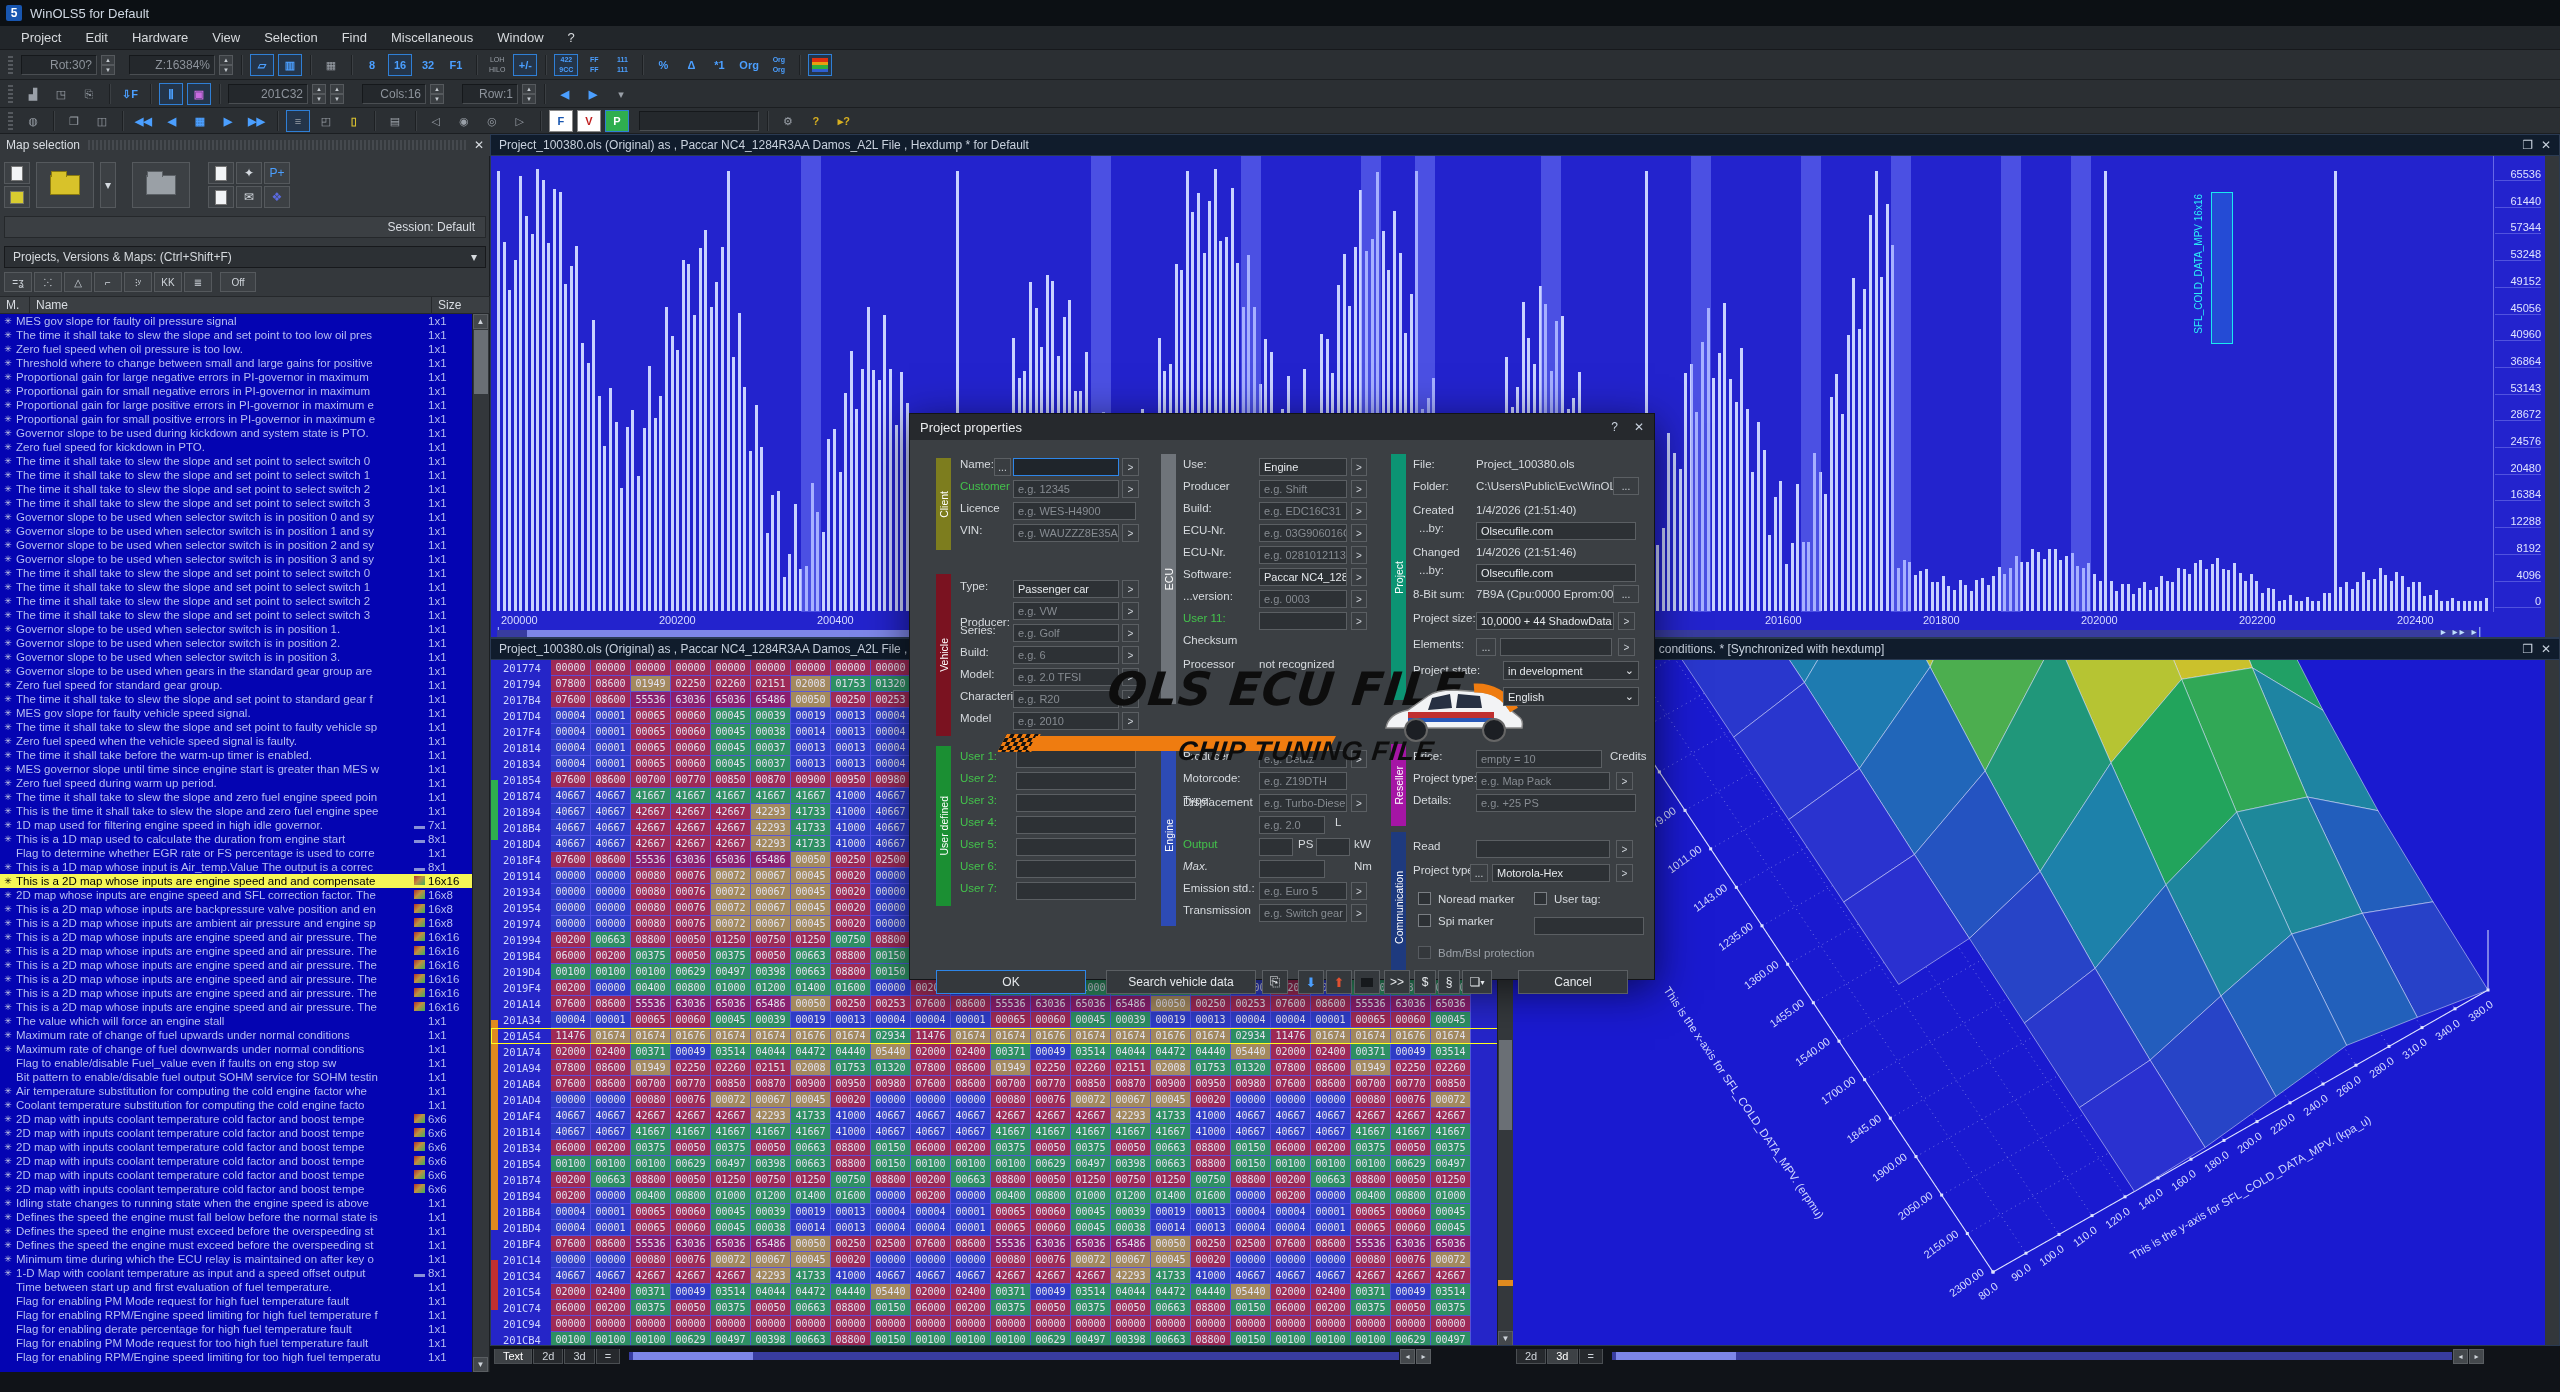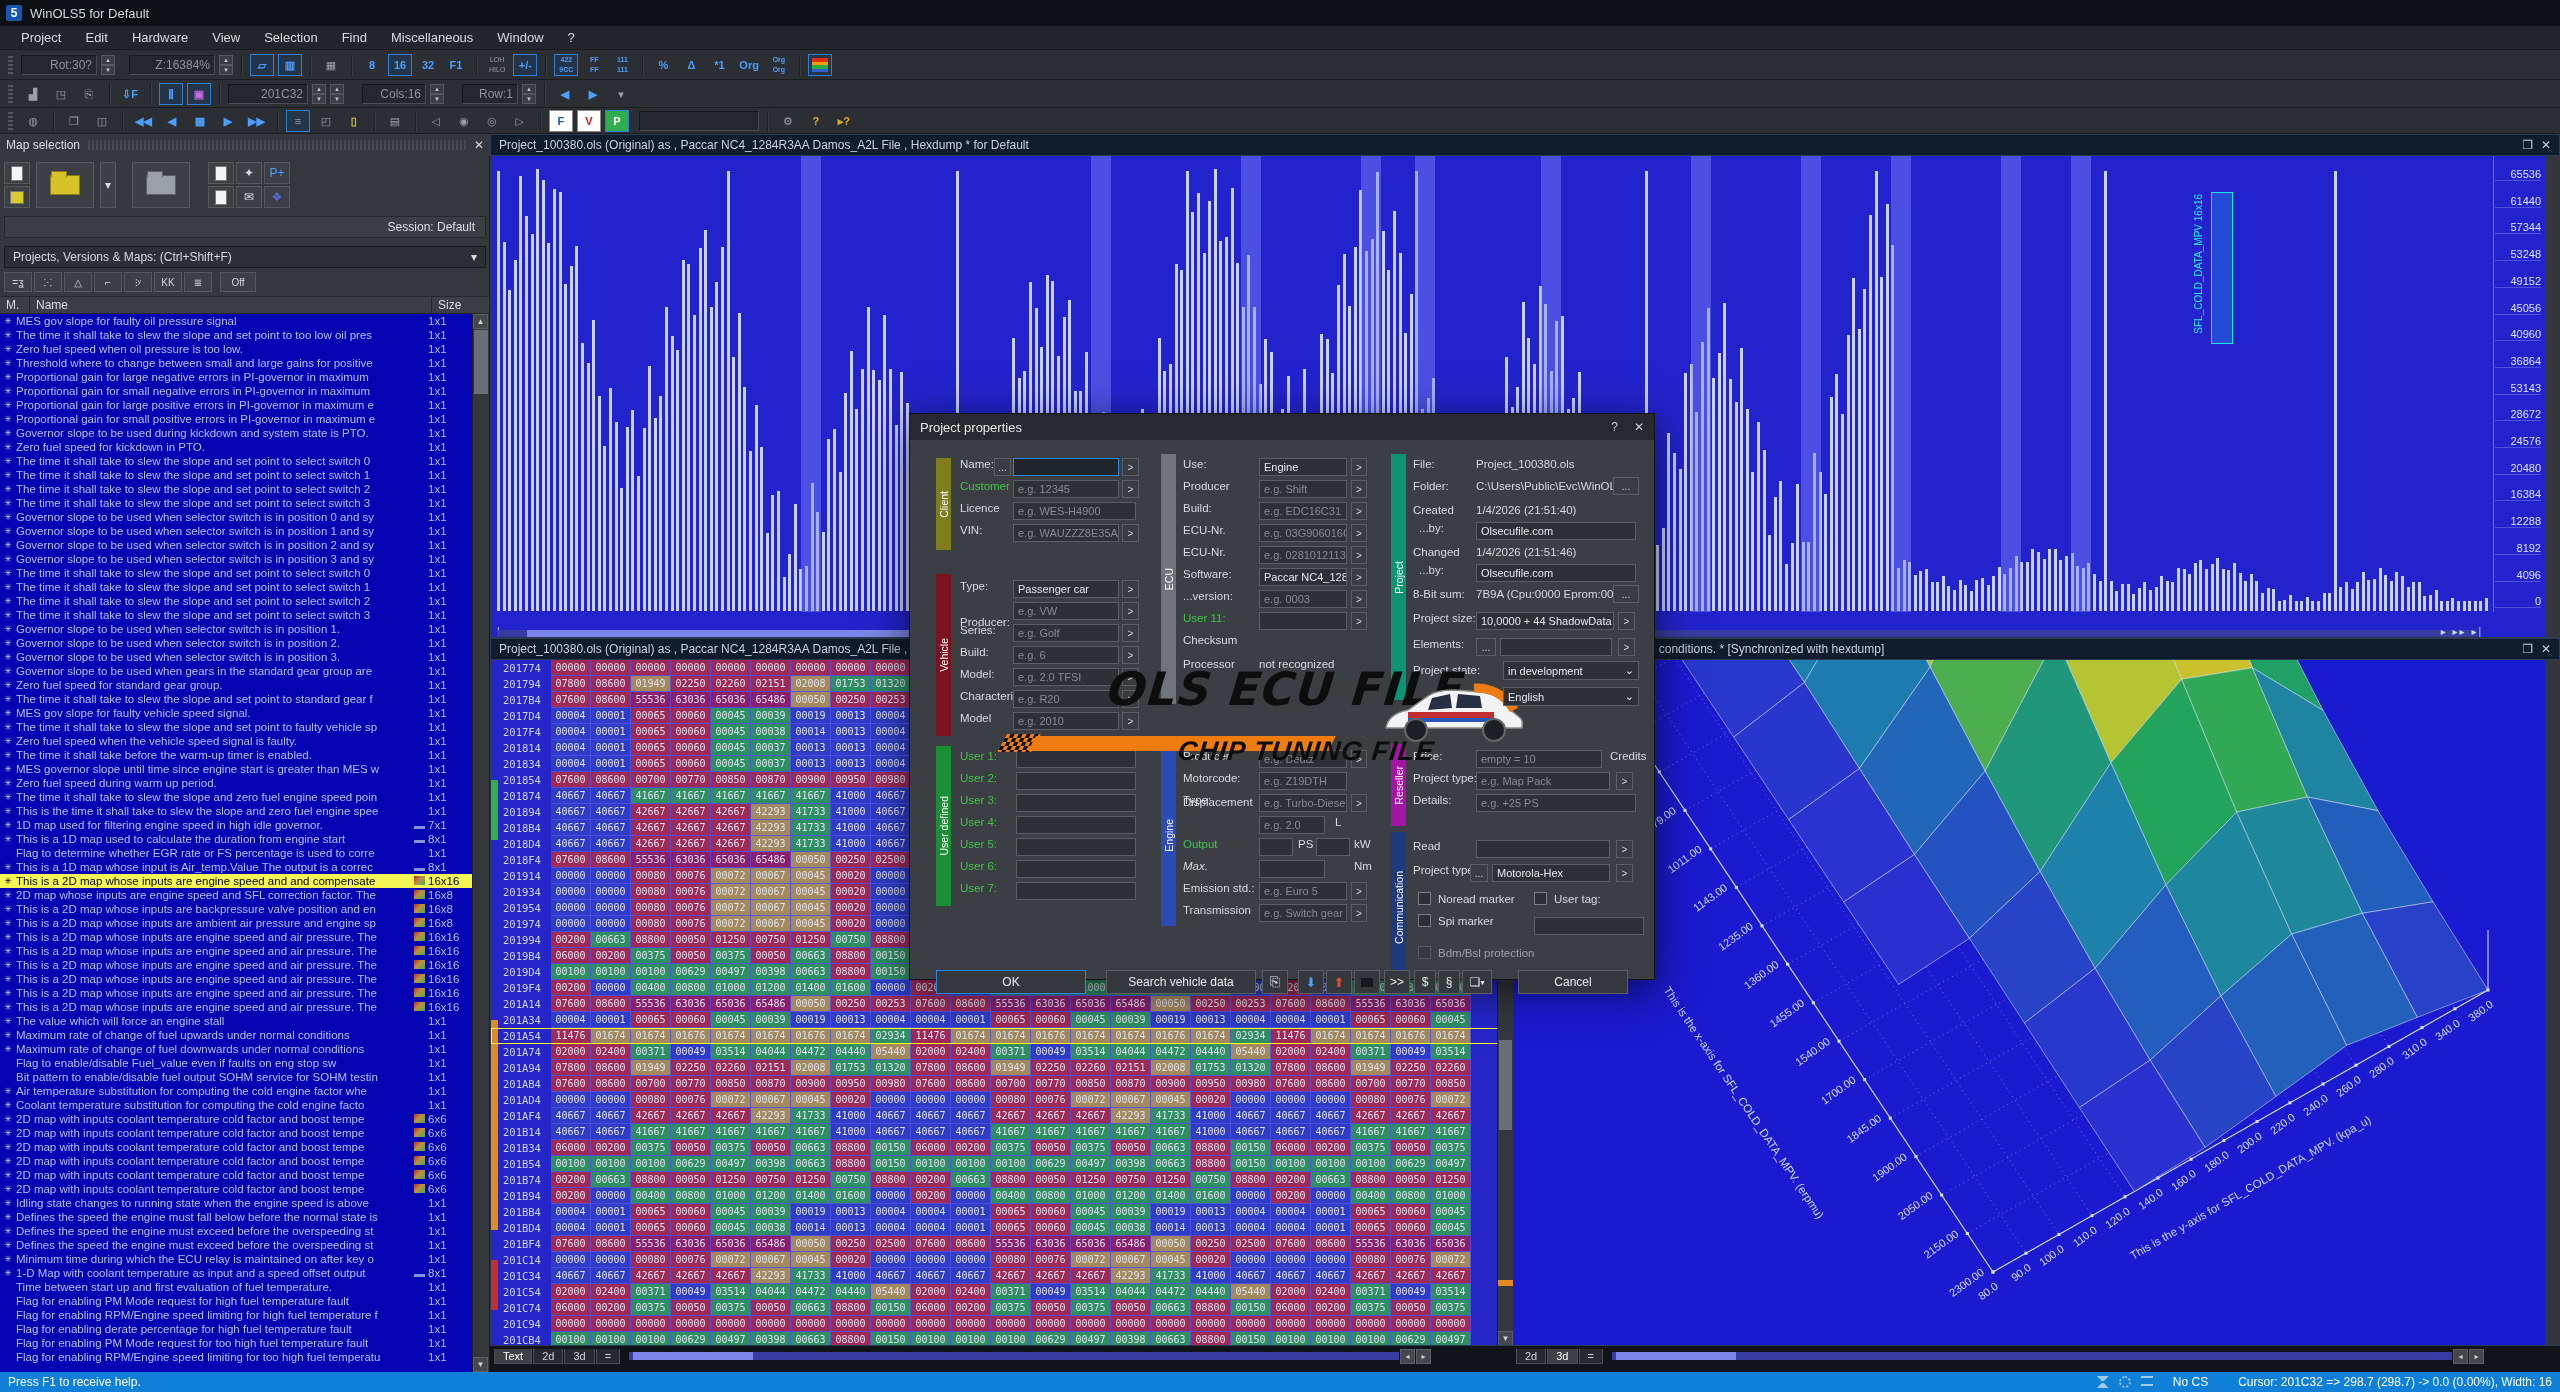--- a/index.html
+++ b/index.html
@@ -1162,20 +1162,35 @@
           <div class="rs" style="top: 225.6px;">53143</div>
           <div class="rs" style="top: 252.3px;">28672</div>
           <div class="rs" style="top: 279px;">24576</div>
           <div class="rs" style="top: 305.7px;">20480</div>
           <div class="rs" style="top: 332.4px;">16384</div>
           <div class="rs" style="top: 359.1px;">12288</div>
           <div class="rs" style="top: 385.8px;">8192</div>
           <div class="rs" style="top: 412.5px;">4096</div>
           <div class="rs" style="top: 439.2px;">0</div>
         </div>
+      <div id="bscale">
+          <div style="position: absolute; left: 10px; top: 2px;">200000</div>
+          <div style="position: absolute; left: 168px; top: 2px;">200200</div>
+          <div style="position: absolute; left: 326px; top: 2px;">200400</div>
+          <div style="position: absolute; left: 484px; top: 2px;">200600</div>
+          <div style="position: absolute; left: 642px; top: 2px;">200800</div>
+          <div style="position: absolute; left: 800px; top: 2px;">201000</div>
+          <div style="position: absolute; left: 958px; top: 2px;">201200</div>
+          <div style="position: absolute; left: 1116px; top: 2px;">201400</div>
+          <div style="position: absolute; left: 1274px; top: 2px;">201600</div>
+          <div style="position: absolute; left: 1432px; top: 2px;">201800</div>
+          <div style="position: absolute; left: 1590px; top: 2px;">202000</div>
+          <div style="position: absolute; left: 1748px; top: 2px;">202200</div>
+          <div style="position: absolute; left: 1906px; top: 2px;">202400</div>
+        </div>
       <div class="navg" style="left:6px">|◂ ◂◂ ◂</div>
       <div id="bscroll">
           <div id="bthumb"></div>
         </div>
       <div class="navg" style="right:76px">▸ ▸▸ ▸|</div>
       <div id="vscroll1"></div>
     </div>
   </div>
 
   <div id="mapwin" class="abs">
@@ -2807,24 +2822,14 @@
           <path d="M80 18 L102 20 L104 32 L78 32 Z" fill="#273042"></path>
         <rect x="30" y="36" width="86" height="6" fill="#c03030"></rect>
           <rect x="30" y="42" width="86" height="4" fill="#2858b8"></rect>
         <circle cx="38" cy="54" r="11" fill="#1c1f24" stroke="#666" stroke-width="2"></circle>
           <circle cx="116" cy="54" r="11" fill="#1c1f24" stroke="#666" stroke-width="2"></circle>
         <path d="M96 12 A42 42 0 0 1 136 34" fill="none" stroke="#ef7c10" stroke-width="9"></path>
       </svg>
     </div>
   </div>
 
-  <div id="statusbar" class="abs">
-    <span>Press F1 to receive help.</span>
-    <div style="margin-left:auto;display:flex;align-items:center;">
-      <div class="hicon" style="background:linear-gradient(to bottom,#cfe2f5 45%,transparent 45% 55%,#cfe2f5 55%);clip-path:polygon(0 0,100% 0,50% 50%,100% 100%,0 100%,50% 50%)"></div>
-      <div class="hicon" style="border:2px dotted #cfe2f5;border-radius:50%"></div>
-      <div class="hicon" style="background:linear-gradient(to bottom,#cfe2f5 2px,transparent 2px 8px,#cfe2f5 8px 10px,transparent 10px)"></div>
-      <span style="margin:0 30px 0 10px">No CS</span>
-      <span>Cursor: 201C32 =&gt; 298.7 (298.7) -&gt;   0.0 (0.00%), Width: 16</span>
-    </div>
-  </div>
 
 </div>
 
 </body></html>

